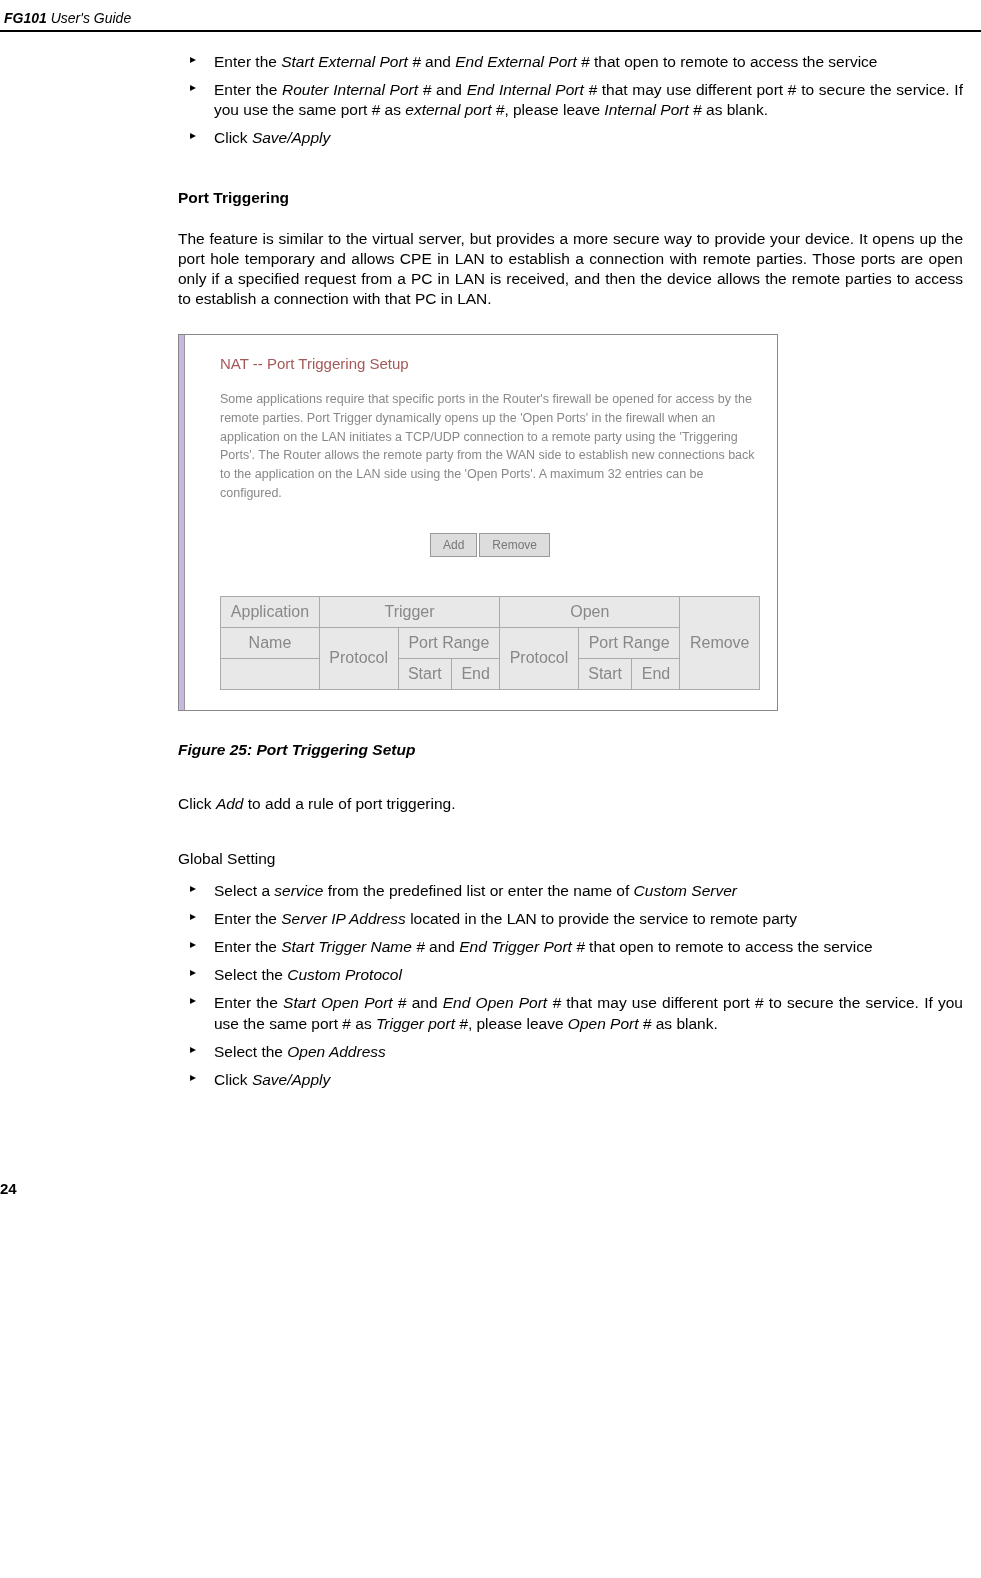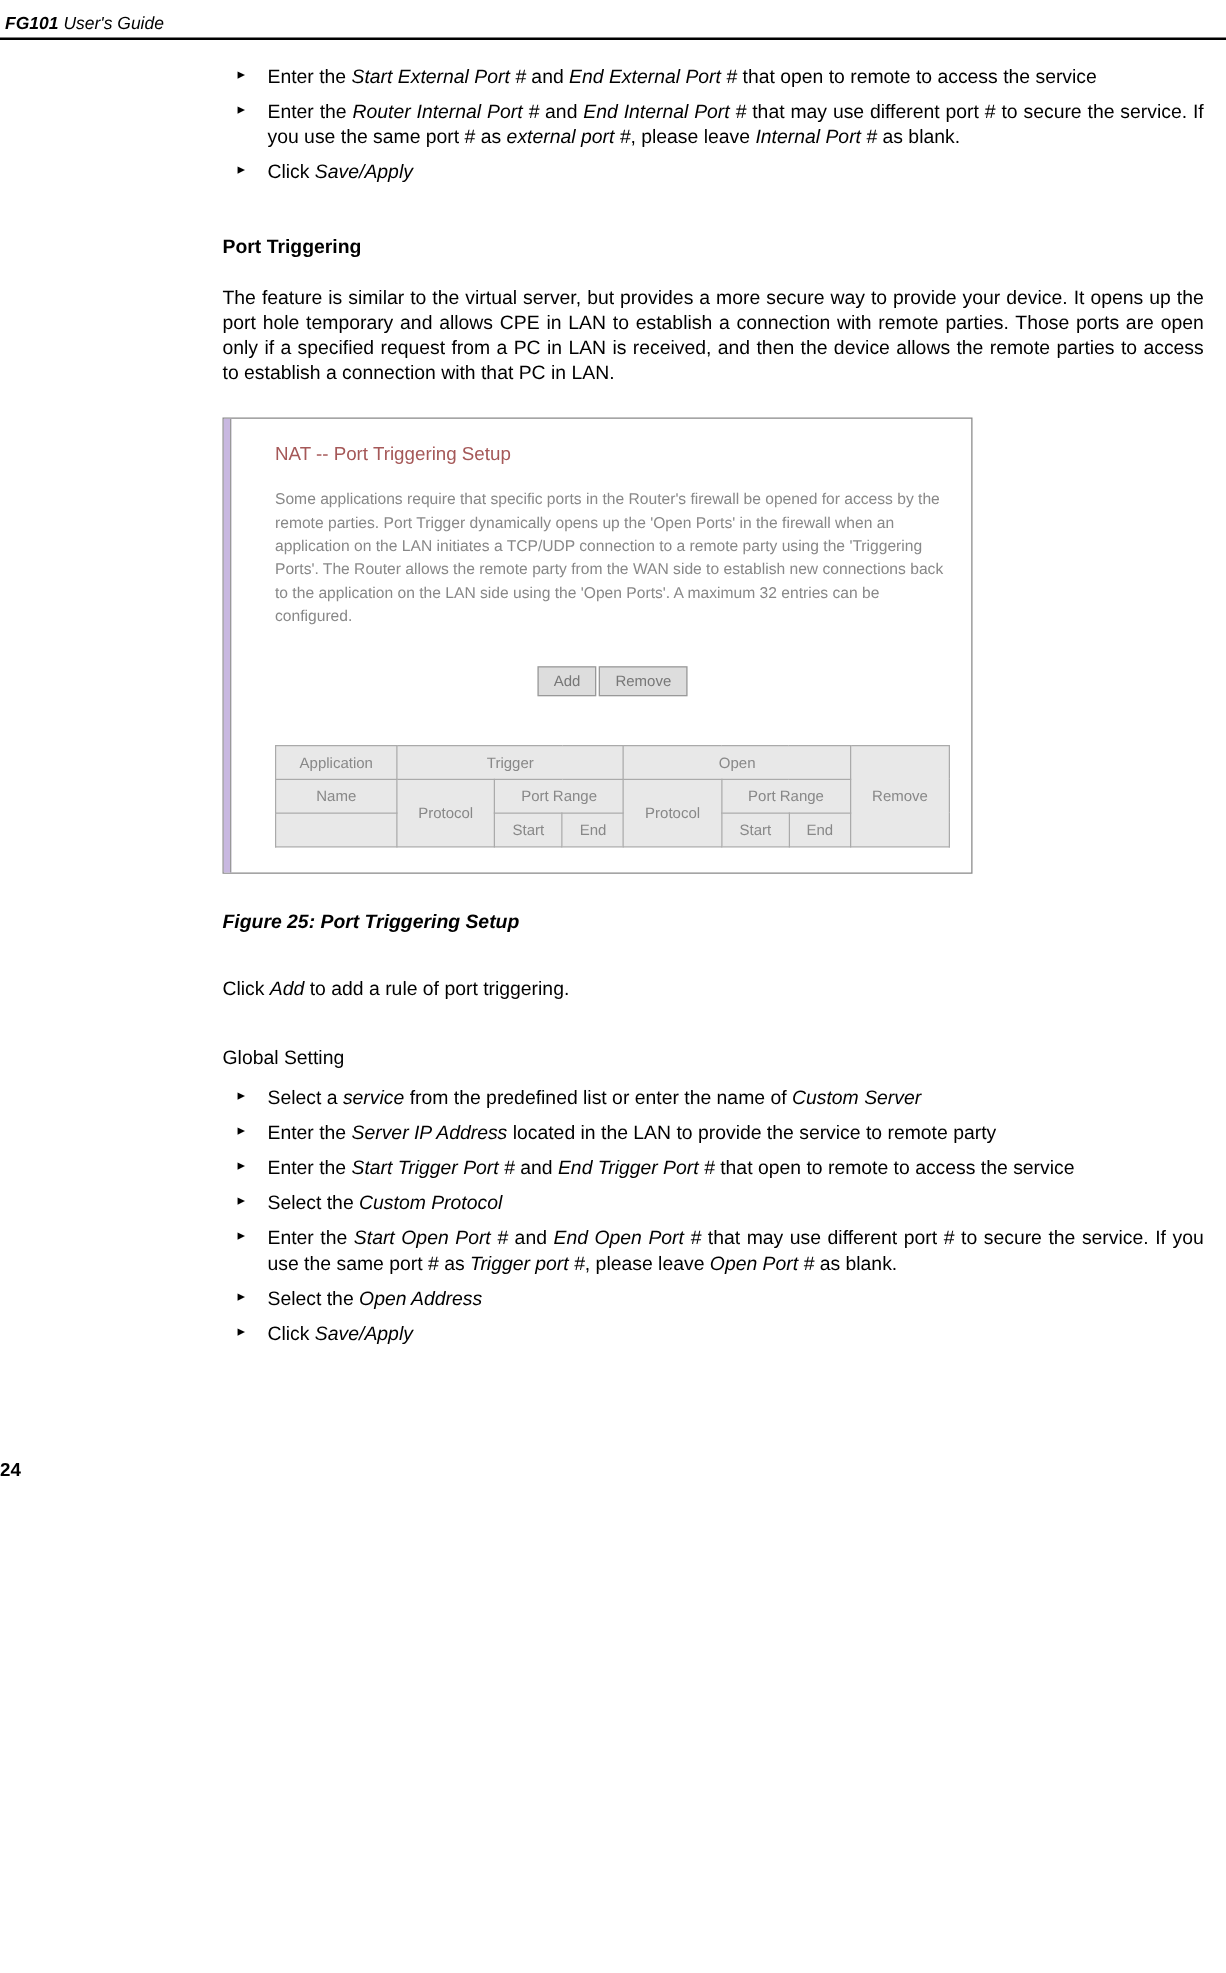--- a/index.html
+++ b/index.html
@@ -113,21 +113,21 @@
     }
     .figure-table {
       border-collapse: collapse;
       margin: 0 auto;
       width: 540px;
     }
     .figure-table th, .figure-table td {
       border: 1px solid #aaa;
       padding: 6px 8px;
       font-family: Verdana, sans-serif;
-      font-size: 12px;
+      font-size: 16px;
       color: #888;
       text-align: center;
       background: #e8e8e8;
       height: 26px;
     }
     .figure-table th {
       font-weight: normal;
     }
     .figure-caption {
       font-weight: bold;
@@ -214,21 +214,21 @@
   <div class="paragraph" style="margin-top:35px;margin-bottom:12px;">Global Setting</div>
 
   <ul class="bullet-list">
     <li>
       <span>Select a </span><span class="italic">service</span><span> from the predefined list or enter the name of </span><span class="italic">Custom Server</span>
     </li>
     <li>
       <span>Enter the </span><span class="italic">Server IP Address</span><span> located in the LAN to provide the service to remote party</span>
     </li>
     <li>
-      <span>Enter the </span><span class="italic">Start Trigger Port #</span><span> and </span><span class="italic">End Trigger Port #</span><span> that open to remote to access the service</span>
+      <span>Enter the </span><span class="italic">Start Trigger Name #</span><span> and </span><span class="italic">End Trigger Port #</span><span> that open to remote to access the service</span>
     </li>
     <li>
       <span>Select the </span><span class="italic">Custom Protocol</span>
     </li>
     <li>
       <span>Enter the </span><span class="italic">Start Open Port #</span><span> and </span><span class="italic">End Open Port #</span><span> that may use different port # to secure the service. If you use the same port # as </span><span class="italic">Trigger port #</span><span>, please leave </span><span class="italic">Open Port #</span><span> as blank.</span>
     </li>
     <li>
       <span>Select the </span><span class="italic">Open Address</span>
     </li>

